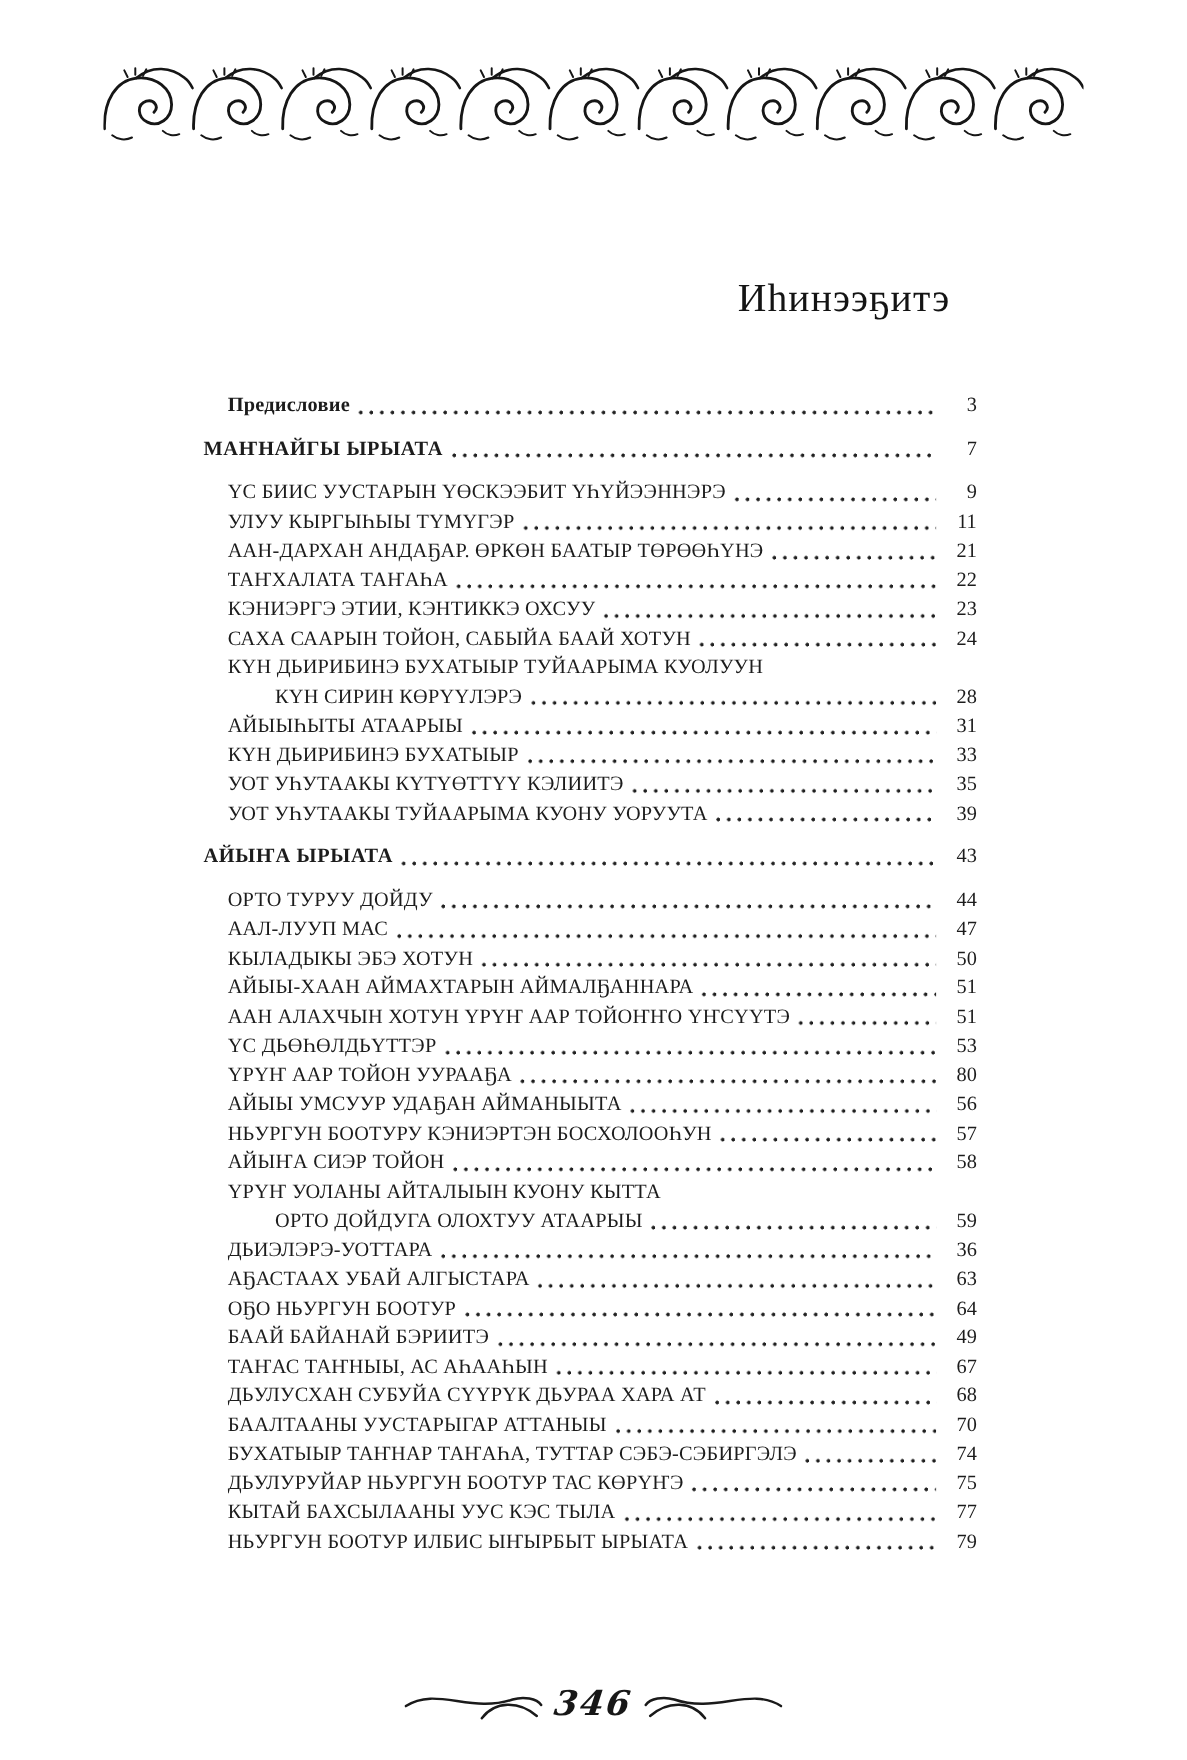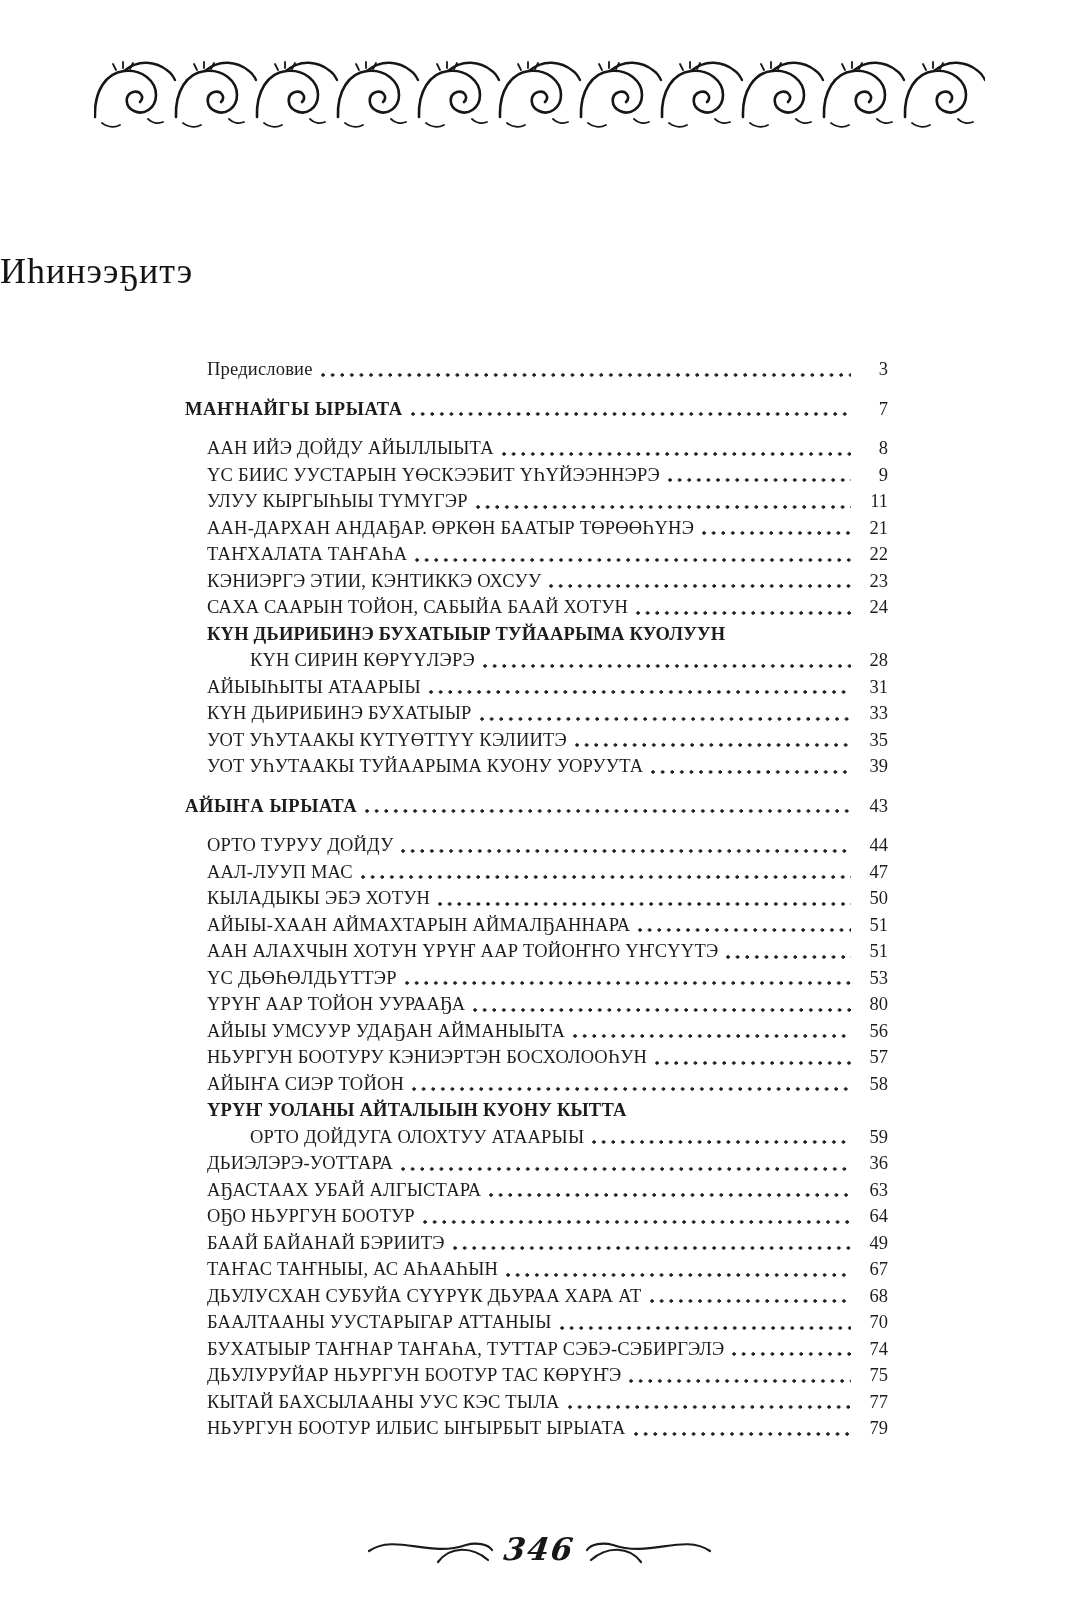--- a/index.html
+++ b/index.html
@@ -7,34 +7,34 @@
     width:1079px; height:1600px; position:relative;
     background:#ffffff; color:#1b1b1b;
     font-family:"Liberation Serif", "DejaVu Serif", serif;
     overflow:hidden;
   }
 
   .ornament-band { position:absolute; left:94px; top:58px; width:891px; height:76px; }
 
   .book-title {
     position:absolute; left:0; top:250px; width:864px;
-    text-align:left; font-size:36px; letter-spacing:1px;
+    text-align:right; font-size:36px; letter-spacing:1px;
     color:#141414;
   }
 
   .toc {
     position:absolute; left:185px; top:356px; width:703px;
     font-size:18.5px; line-height:26.5px; color:#1c1c1c;
   }
   .toc-row { display:flex; align-items:baseline; white-space:nowrap; }
   .toc-label { padding-left:22px; letter-spacing:0.2px; }
   .style-section { font-weight:bold; margin:13px 0;align-items:center; }
   .style-section .toc-label { padding-left:0; letter-spacing:0.6px; }
-  .style-plain .toc-label { letter-spacing:0.2px; }
-  .two-line .line1 { padding-left:22px; letter-spacing:0.2px;font-weight:bold; }
+  .style-plain .toc-label { letter-spacing:0.2px;font-weight:bold; }
+  .two-line .line1 { padding-left:22px; letter-spacing:0.2px; }
   .two-line .toc-label { padding-left:65px; }
 
   .toc-dots {
     flex:1 1 auto; align-self:stretch;
     margin-left:6px; margin-right:5px;
     background-image: radial-gradient(circle at 2px 2px, #1f1f1f 1.45px, rgba(0,0,0,0) 1.9px);
     background-size: 9.6px 4px;
     background-repeat: repeat-x;
     background-position: left 2px bottom 6px;
   }
@@ -86,25 +86,20 @@
     <span class="toc-dots"></span>
     <span class="toc-page">3</span>
   </div>
 
   <div class="toc-row style-section">
     <span class="toc-label">МАҤНАЙГЫ ЫРЫАТА</span>
     <span class="toc-dots"></span>
     <span class="toc-page">7</span>
   </div>
 
-  <div class="toc-row style-entry">
-    <span class="toc-label">ААН ИЙЭ ДОЙДУ АЙЫЛЛЫЫТА</span>
-    <span class="toc-dots"></span>
-    <span class="toc-page">8</span>
-  </div>
 
   <div class="toc-row style-entry">
     <span class="toc-label">ҮС БИИС УУСТАРЫН ҮӨСКЭЭБИТ ҮҺҮЙЭЭННЭРЭ</span>
     <span class="toc-dots"></span>
     <span class="toc-page">9</span>
   </div>
 
   <div class="toc-row style-entry">
     <span class="toc-label">УЛУУ КЫРГЫҺЫЫ ТҮМҮГЭР</span>
     <span class="toc-dots"></span>

